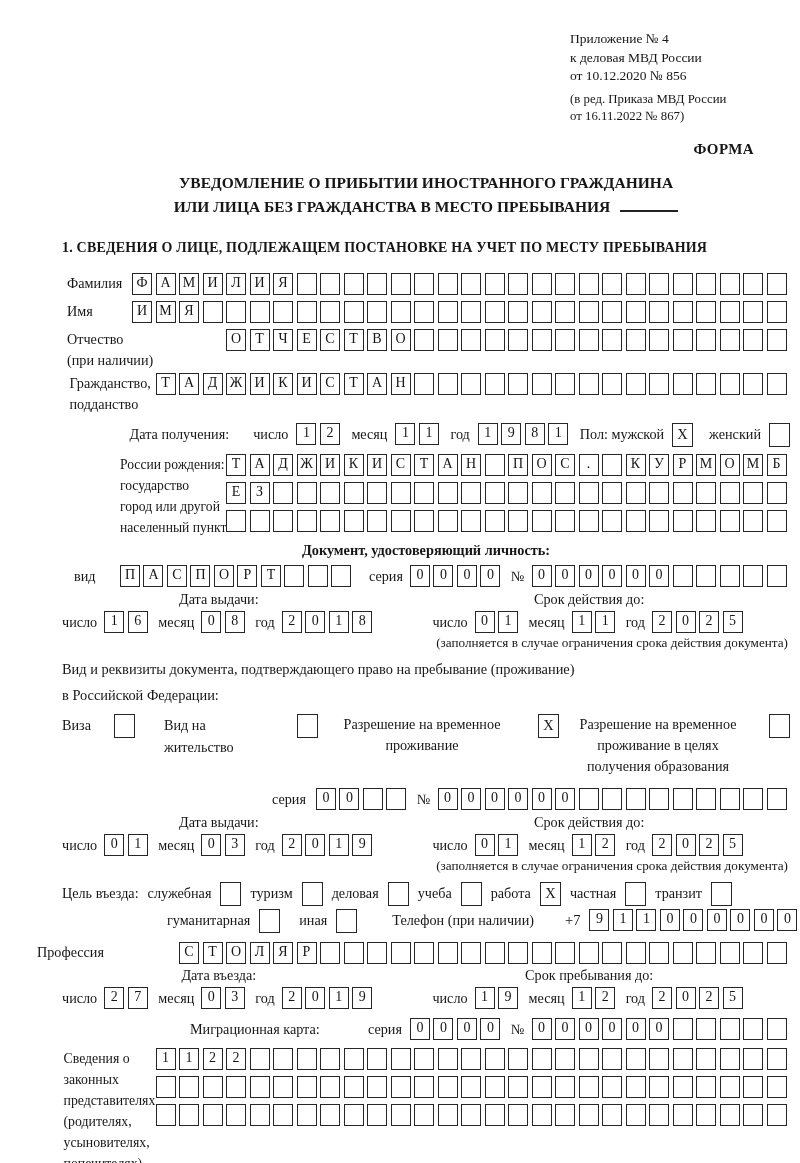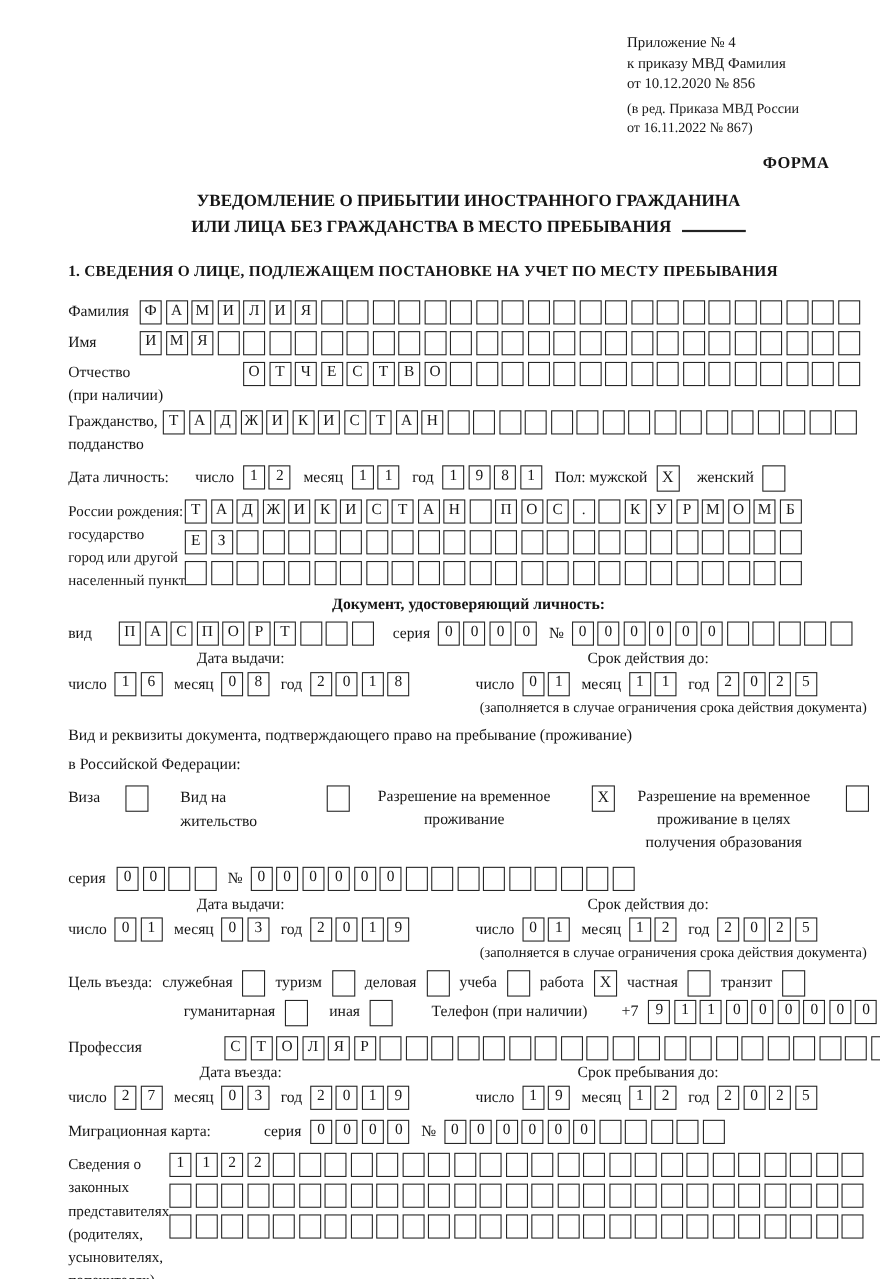--- a/index.html
+++ b/index.html
@@ -16,21 +16,21 @@
   .appendix .amend { margin-top:5px; font-size:12.8px; line-height:1.35; }
   .forma { text-align:right; padding-right:36px; font-weight:bold; font-size:15px; margin-top:16px; letter-spacing:.4px; }
 
   .title { text-align:center; font-weight:bold; font-size:15.5px; line-height:1.55; margin-top:13px; }
   .title-gap { display:inline-block; width:58px; border-bottom:2px solid #222; margin-left:10px; height:14px; }
 
   .section-heading { margin-top:21px; font-weight:bold; font-size:14px; letter-spacing:.2px; }
 
   
   .rows { margin-top:17px; }
-  .frow { display:flex; align-items:flex-start; margin-bottom:6px; }
+  .frow { display:flex; align-items:flex-start; margin-bottom:6px;justify-content:flex-end; }
   .flabel { font-size:14.2px; line-height:21px; flex:0 0 auto; }
   .flabel div { white-space:nowrap; }
   .w65  { width:65px; }
   .w86  { width:86px; }
   .w106 { width:106px; font-size:13.6px; }
   .w159 { width:159px; }
   .cells { display:inline-flex; flex:0 0 auto; }
   .cell {
     display:inline-block; width:20px; height:22px; margin-right:3.5px;
     border:1.7px solid #262626; text-align:center;
@@ -70,21 +70,21 @@
   .phone-lbl { margin-left:26px; }
   .phone-prefix { font-size:14.5px; line-height:22px; margin-left:22px; }
 </style>
 </head>
 <body>
 
 <div class="page">
 
   <div class="appendix">
     <div>Приложение № 4</div>
-    <div>к приказу МВД Фамилия</div>
+    <div>к деловая МВД России</div>
     <div>от 10.12.2020 № 856</div>
     <div class="amend">
       <div>(в ред. Приказа МВД России</div>
       <div>от 16.11.2022 № 867)</div>
     </div>
   </div>
 
   <div class="forma">ФОРМА</div>
 
   <div class="title">
@@ -227,21 +227,21 @@
           <span class="cell"></span>
           <span class="cell"></span>
           <span class="cell"></span>
           <span class="cell"></span>
           <span class="cell"></span>
           <span class="cell"></span>
         </div>
     </div>
 
     <div class="frow" style="gap:8px; margin-bottom:7px;">
-      <span class="dlbl">Дата личность:</span>
+      <span class="dlbl">Дата получения:</span>
       <span class="dlbl" style="margin-left:16px;">число</span>
       <span class="cells">
           <span class="cell">1</span>
           <span class="cell">2</span>
         </span>
       <span class="dlbl">месяц</span>
       <span class="cells">
           <span class="cell">1</span>
           <span class="cell">1</span>
         </span>

